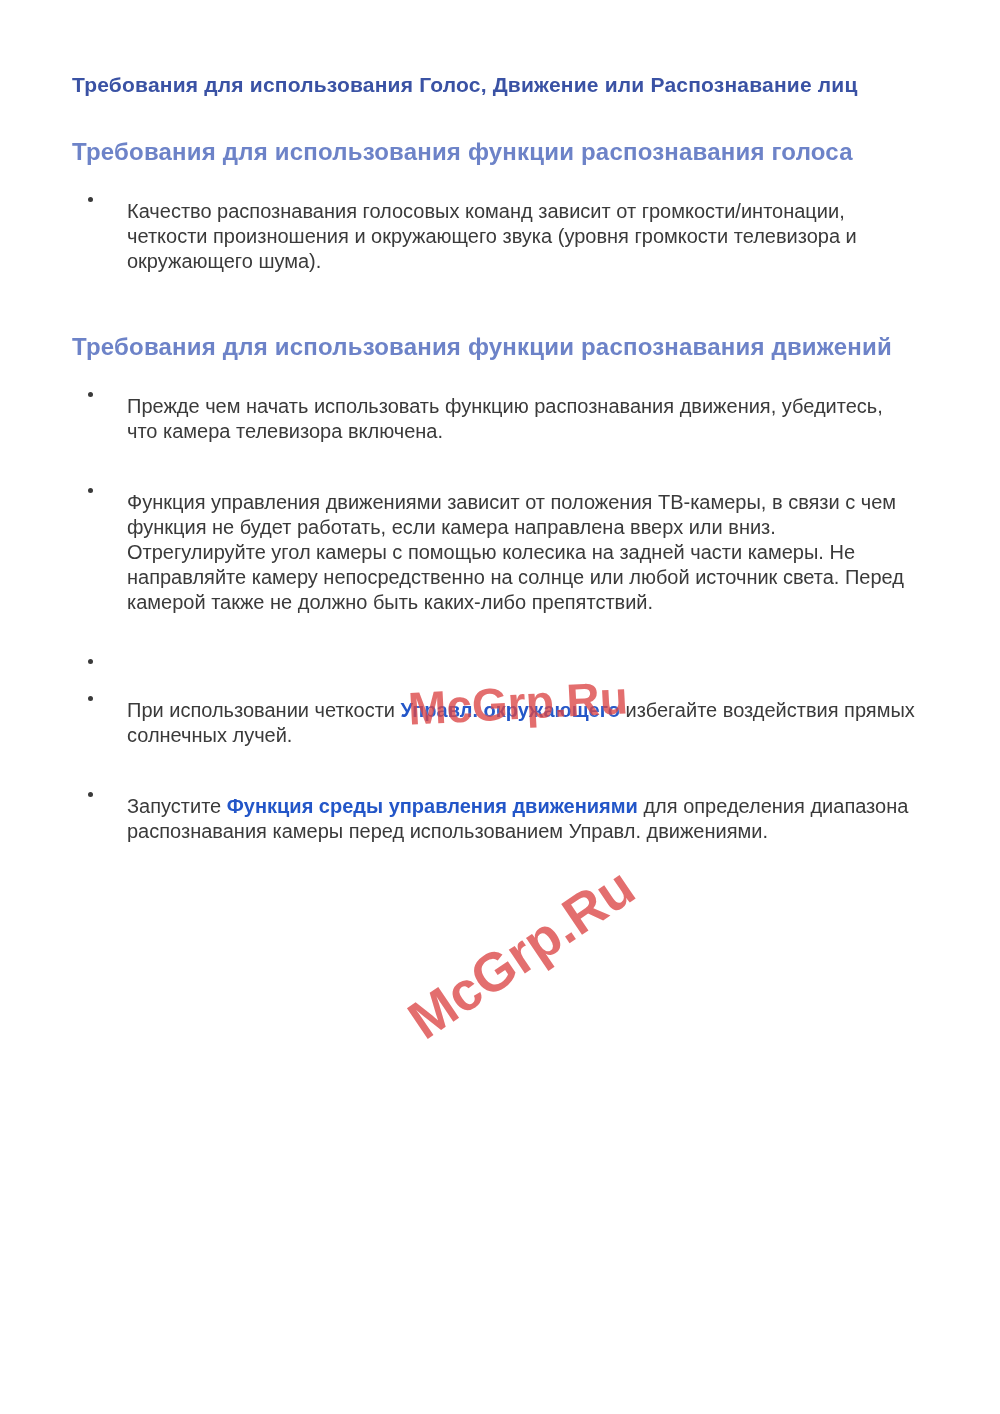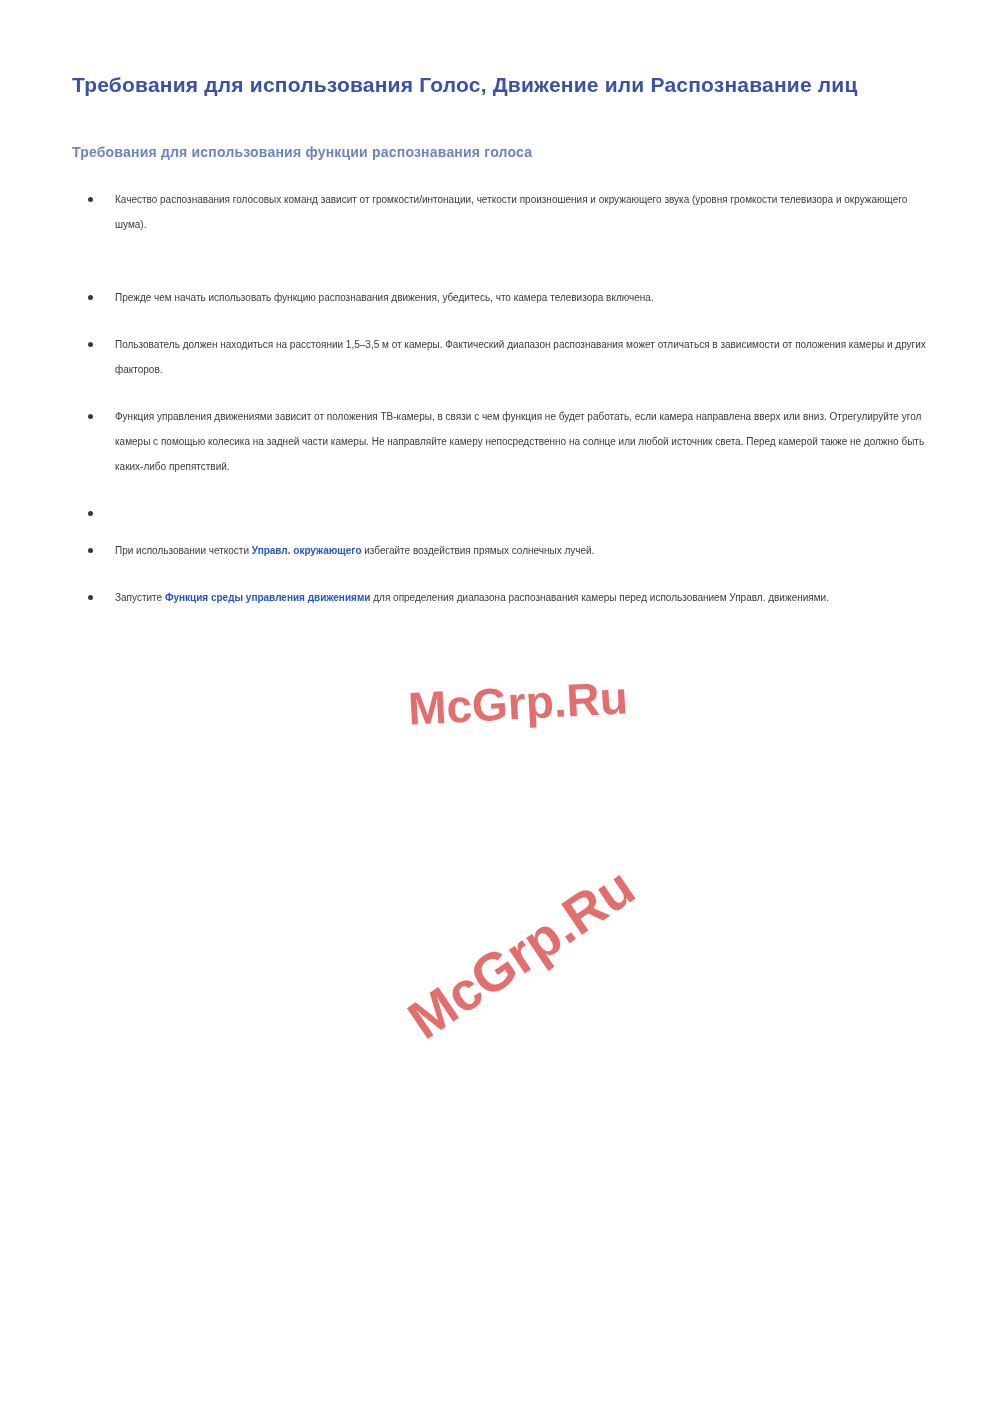--- a/index.html
+++ b/index.html
@@ -22,21 +22,21 @@
     color: #3a52a4;
     font-size: 21px;
     font-weight: 700;
     line-height: 37px;
     margin: 0 0 36px 0;
     max-width: 840px;
     letter-spacing: 0.2px;
   }
   .section-heading {
     color: #6d83c8;
-    font-size: 14px;
+    font-size: 24px;
     font-weight: 600;
     line-height: 26px;
     margin: 0 0 22px 0;
     letter-spacing: 0.2px;
   }
   .section-voice { margin-top: 36px; }
   .section-motion { margin-top: 48px; }
   .bullet-list {
     list-style: none;
     margin: 0;
@@ -49,23 +49,23 @@
   }
   .dot {
     flex: none;
     width: 5px;
     height: 5px;
     border-radius: 50%;
     background: #3a3a3a;
     margin: 10px 22px 0 16px;
   }
   .bullet-text {
-    margin: 0;
+    margin: 12px;
     color: #3a3a3a;
-    font-size: 10px;
+    font-size: 20px;
     line-height: 25px;
     max-width: 818px;
   }
   .bullet-item.spaced { margin-top: 22px; }
   .link {
     color: #2356c8;
     font-weight: 700;
     text-decoration: none;
     cursor: pointer;
   }
@@ -102,31 +102,28 @@
     <h2 class="section-heading">Требования для использования функции распознавания голоса</h2>
     <ul class="bullet-list">
       <li class="bullet-item">
         <span class="dot"></span>
         <p class="bullet-text"><span>Качество распознавания голосовых команд зависит от громкости/интонации, четкости произношения и окружающего звука (уровня громкости телевизора и окружающего шума).</span></p>
       </li>
     </ul>
   </section>
 
   <section class="section-motion">
+    <h2 class="section-heading">Требования для использования функции распознавания движений</h2>
     <ul class="bullet-list">
 
       <li class="bullet-item">
         <span class="dot"></span>
         <p class="bullet-text"><span>Прежде чем начать использовать функцию распознавания движения, убедитесь, что камера телевизора включена.</span></p>
       </li>
 
-      <li class="bullet-item spaced">
-        <span class="dot"></span>
-        <p class="bullet-text"><span>Пользователь должен находиться на расстоянии 1,5–3,5 м от камеры. Фактический диапазон распознавания может отличаться в зависимости от положения камеры и других факторов.</span></p>
-      </li>
 
       <li class="bullet-item spaced">
         <span class="dot"></span>
         <p class="bullet-text"><span>Функция управления движениями зависит от положения ТВ-камеры, в связи с чем функция не будет работать, если камера направлена вверх или вниз. Отрегулируйте угол камеры с помощью колесика на задней части камеры. Не направляйте камеру непосредственно на солнце или любой источник света. Перед камерой также не должно быть каких-либо препятствий.</span></p>
       </li>
 
       <li class="bullet-item spaced">
         <span class="dot"></span>
       </li>
 

